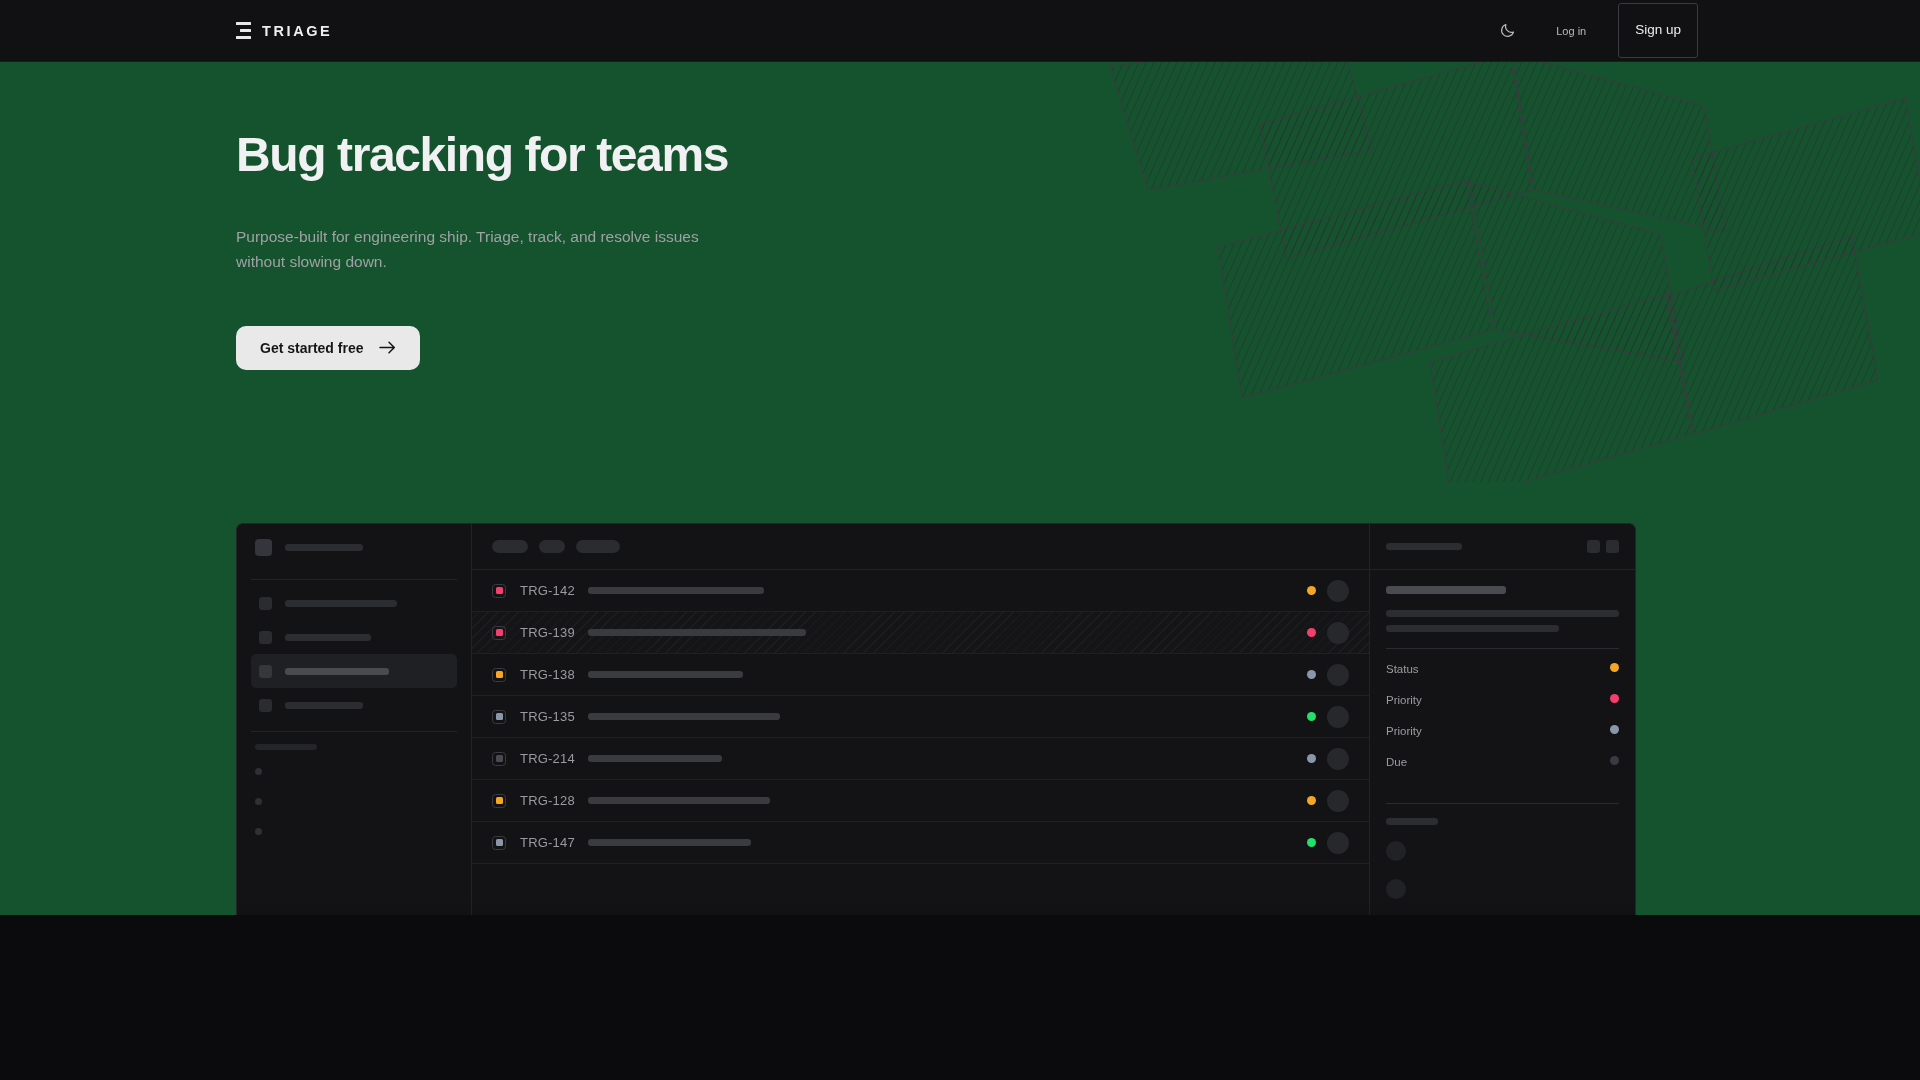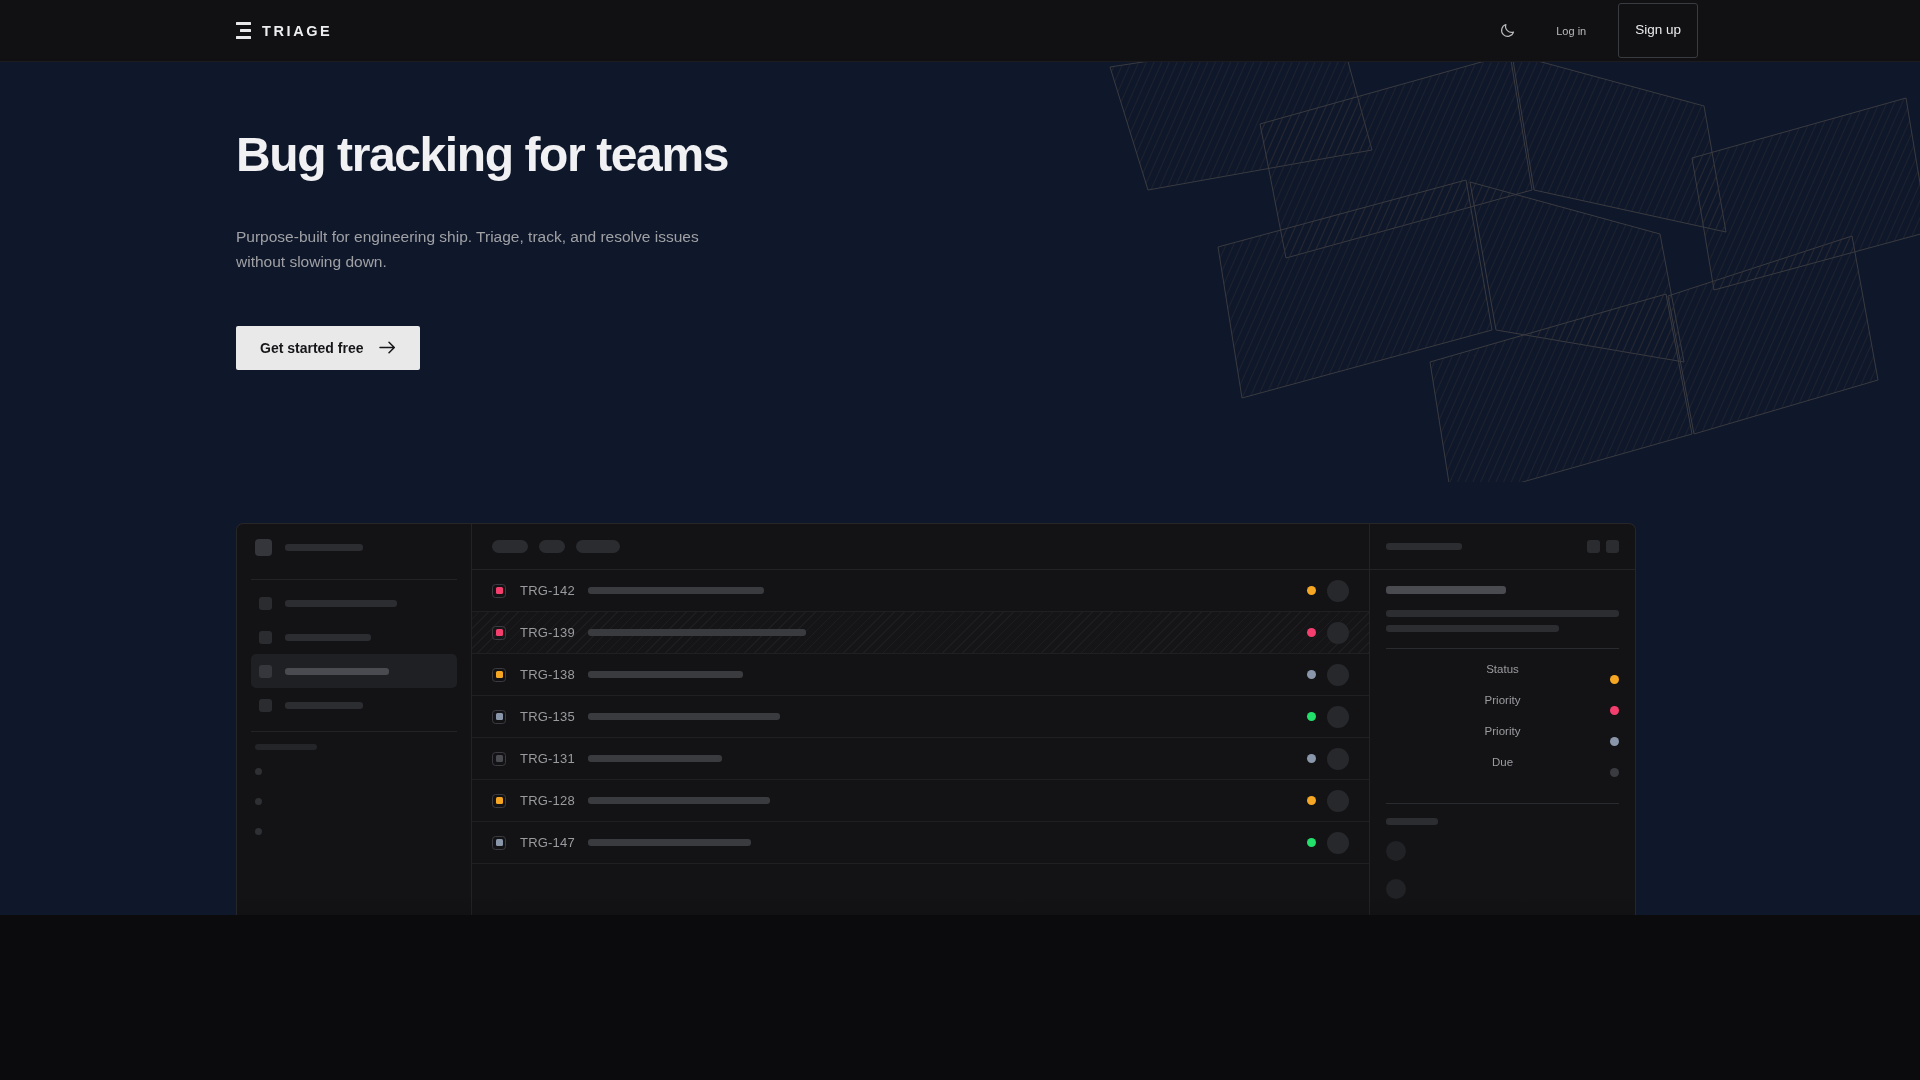--- a/index.html
+++ b/index.html
@@ -11,21 +11,21 @@
     overflow: hidden;
     background: #0b0b0d;
     font-family: "Liberation Sans", sans-serif;
     -webkit-font-smoothing: antialiased;
   }
 
   .page {
     position: relative;
     width: 1920px;
     height: 915px;
-    background: #0f172a;
+    background: #14532d;
     overflow: hidden;
   }
 
   
   .site-header {
     position: absolute;
     top: 0; left: 0;
     width: 1920px;
     height: 62px;
     background: #111113;
@@ -146,21 +146,21 @@
     max-width: 470px;
   }
   .cta-btn {
     margin-top: 52px;
     display: inline-flex;
     align-items: center;
     gap: 16px;
     background: #e9e9ea;
     color: #161618;
     border: none;
-    border-radius: 2px;
+    border-radius: 10px;
     font-size: 14px;
     font-weight: 600;
     font-family: inherit;
     padding: 14px 24px;
     cursor: pointer;
   }
   .cta-arrow { display: block; }
 
   
   .mockup {
@@ -306,24 +306,23 @@
     height: 46px;
     display: flex; align-items: center;
     padding: 0 16px;
     border-bottom: 1px solid #232326;
   }
   .detail-head-actions { margin-left: auto; display: flex; gap: 6px; }
   .dh-btn { width: 13px; height: 13px; border-radius: 3px; background: #2b2c30; cursor: pointer; }
   .detail-body { padding: 16px 16px 0; }
   .detail-div { height: 1px; background: #2a2b2e; margin: 16px 0 14px; }
   .meta-row {
-    display: flex; align-items: center;
+    display: flex; 
     height: 31px;
     cursor: pointer;
-    flex-direction: column;
   }
   .meta-label { font-size: 11.5px; color: #9b9ca0; }
   .meta-dot { margin-left: auto; width: 9px; height: 9px; border-radius: 50%; }
   .detail-avatar { width: 20px; height: 20px; border-radius: 50%; background: #212226; }
 
   
   .footer-rule {
     position: absolute;
     left: 0; top: 1014px;
     width: 1920px;
@@ -500,21 +499,21 @@
         <span class="row-right">
           <span class="status-dot" style="background:#22e06a"></span>
           <span class="row-avatar"></span>
         </span>
       </div>
 
       <div class="row">
         <span class="pri-badge">
             <i style="background:#4a4b50"></i>
           </span>
-        <span class="row-id">TRG-131</span>
+        <span class="row-id">TRG-214</span>
         <span class="row-title-sk" style="width:134px"></span>
         <span class="row-right">
           <span class="status-dot" style="background:#8a97ab"></span>
           <span class="row-avatar"></span>
         </span>
       </div>
 
       <div class="row">
         <span class="pri-badge">
             <i style="background:#f5a623"></i>

